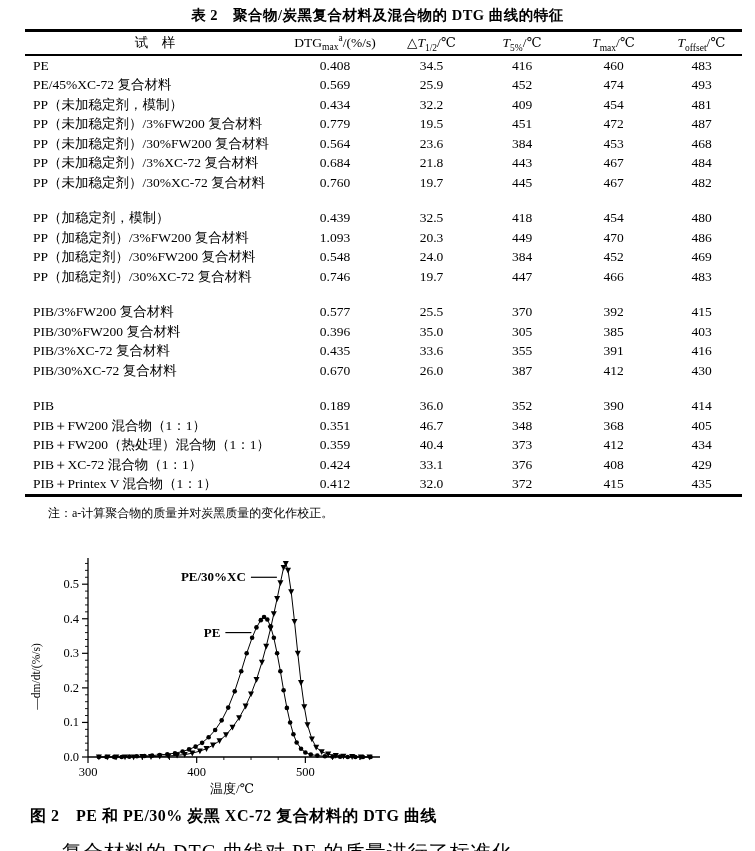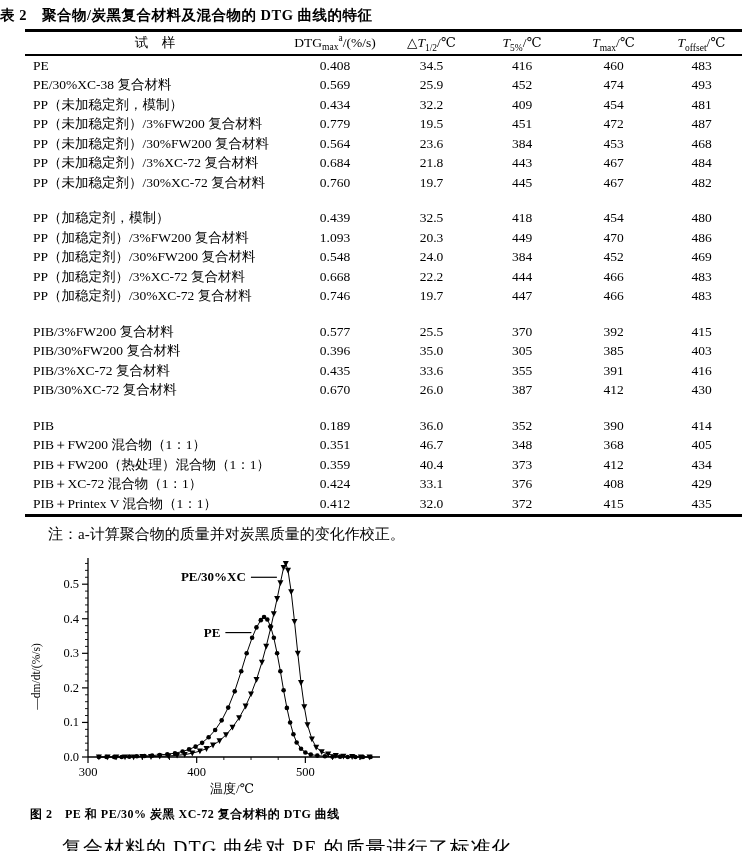--- a/index.html
+++ b/index.html
@@ -1,38 +1,38 @@
 <!DOCTYPE html>
 <html><head>
 <meta charset="utf-8">
 <style>
   html,body{margin:0;padding:0;background:#ffffff;}
   body{width:755px;height:851px;overflow:hidden;color:#000;
        font-family:"Liberation Serif","DejaVu Serif",serif;}
   .page{position:relative;width:755px;height:851px;background:#fff;}
 
-  .table-title{margin-top:6px;font-size:14.5px;font-weight:bold;letter-spacing:.5px;}
+  .table-title{margin-top:6px;text-align:center;font-size:14.5px;font-weight:bold;letter-spacing:.5px;}
 
   table.data-table{border-collapse:collapse;margin:4px auto 0 25px;width:717px;table-layout:fixed;
        border-top:3px solid #000;border-bottom:3px solid #000;font-size:13.5px;}
   table.data-table thead tr{border-bottom:2px solid #000;}
   table.data-table th{font-weight:normal;height:20px;padding:1px 0;font-size:13.5px;white-space:nowrap;}
   table.data-table td{height:19.5px;padding:0;text-align:center;white-space:nowrap;font-size:13.5px;}
   table.data-table td.sample{text-align:left;padding-left:8px;}
   table.data-table tr.spacer td{height:16px;}
   th sub, th sup{font-size:9.5px;}
   th .tvar{font-style:italic;}
 
-  .table-note{margin:8px 16px 0 48px;font-size:15px;}
+  .table-note{margin:8px 16px 0 48px;font-size:12px;}
 
   .figure{position:absolute;left:0;top:548px;width:755px;}
   .chart-wrap{position:relative;margin-left:28px;width:380px;height:244px;}
   svg text{fill:#000;}
 
-  .fig-caption{margin:8px 0 12px 30px;font-size:12px;font-weight:bold;letter-spacing:.5px;}
+  .fig-caption{margin:8px 0 12px 30px;font-size:16px;font-weight:bold;letter-spacing:.5px;}
   .fig-subcaption{margin:7px 0 0 62px;font-size:20px;letter-spacing:1px;}
 </style>
 </head>
 <body>
 
 <div class="page">
 
   <div class="table-title">表 2　聚合物/炭黑复合材料及混合物的 DTG 曲线的特征</div>
 
   <table class="data-table">
@@ -57,21 +57,21 @@
     <tbody id="table-body">
         <tr>
           <td class="sample">PE</td>
           <td>0.408</td>
           <td>34.5</td>
           <td>416</td>
           <td>460</td>
           <td>483</td>
         </tr>
         <tr>
-          <td class="sample">PE/30%XC-38 复合材料</td>
+          <td class="sample">PE/45%XC-72 复合材料</td>
           <td>0.569</td>
           <td>25.9</td>
           <td>452</td>
           <td>474</td>
           <td>493</td>
         </tr>
         <tr>
           <td class="sample">PP（未加稳定剂，模制）</td>
           <td>0.434</td>
           <td>32.2</td>
@@ -130,28 +130,20 @@
           <td>470</td>
           <td>486</td>
         </tr>
         <tr>
           <td class="sample">PP（加稳定剂）/30%FW200 复合材料</td>
           <td>0.548</td>
           <td>24.0</td>
           <td>384</td>
           <td>452</td>
           <td>469</td>
-        </tr>
-        <tr>
-          <td class="sample">PP（加稳定剂）/3%XC-72 复合材料</td>
-          <td>0.668</td>
-          <td>22.2</td>
-          <td>444</td>
-          <td>466</td>
-          <td>483</td>
         </tr>
         <tr>
           <td class="sample">PP（加稳定剂）/30%XC-72 复合材料</td>
           <td>0.746</td>
           <td>19.7</td>
           <td>447</td>
           <td>466</td>
           <td>483</td>
         </tr>
         <tr class="spacer">

